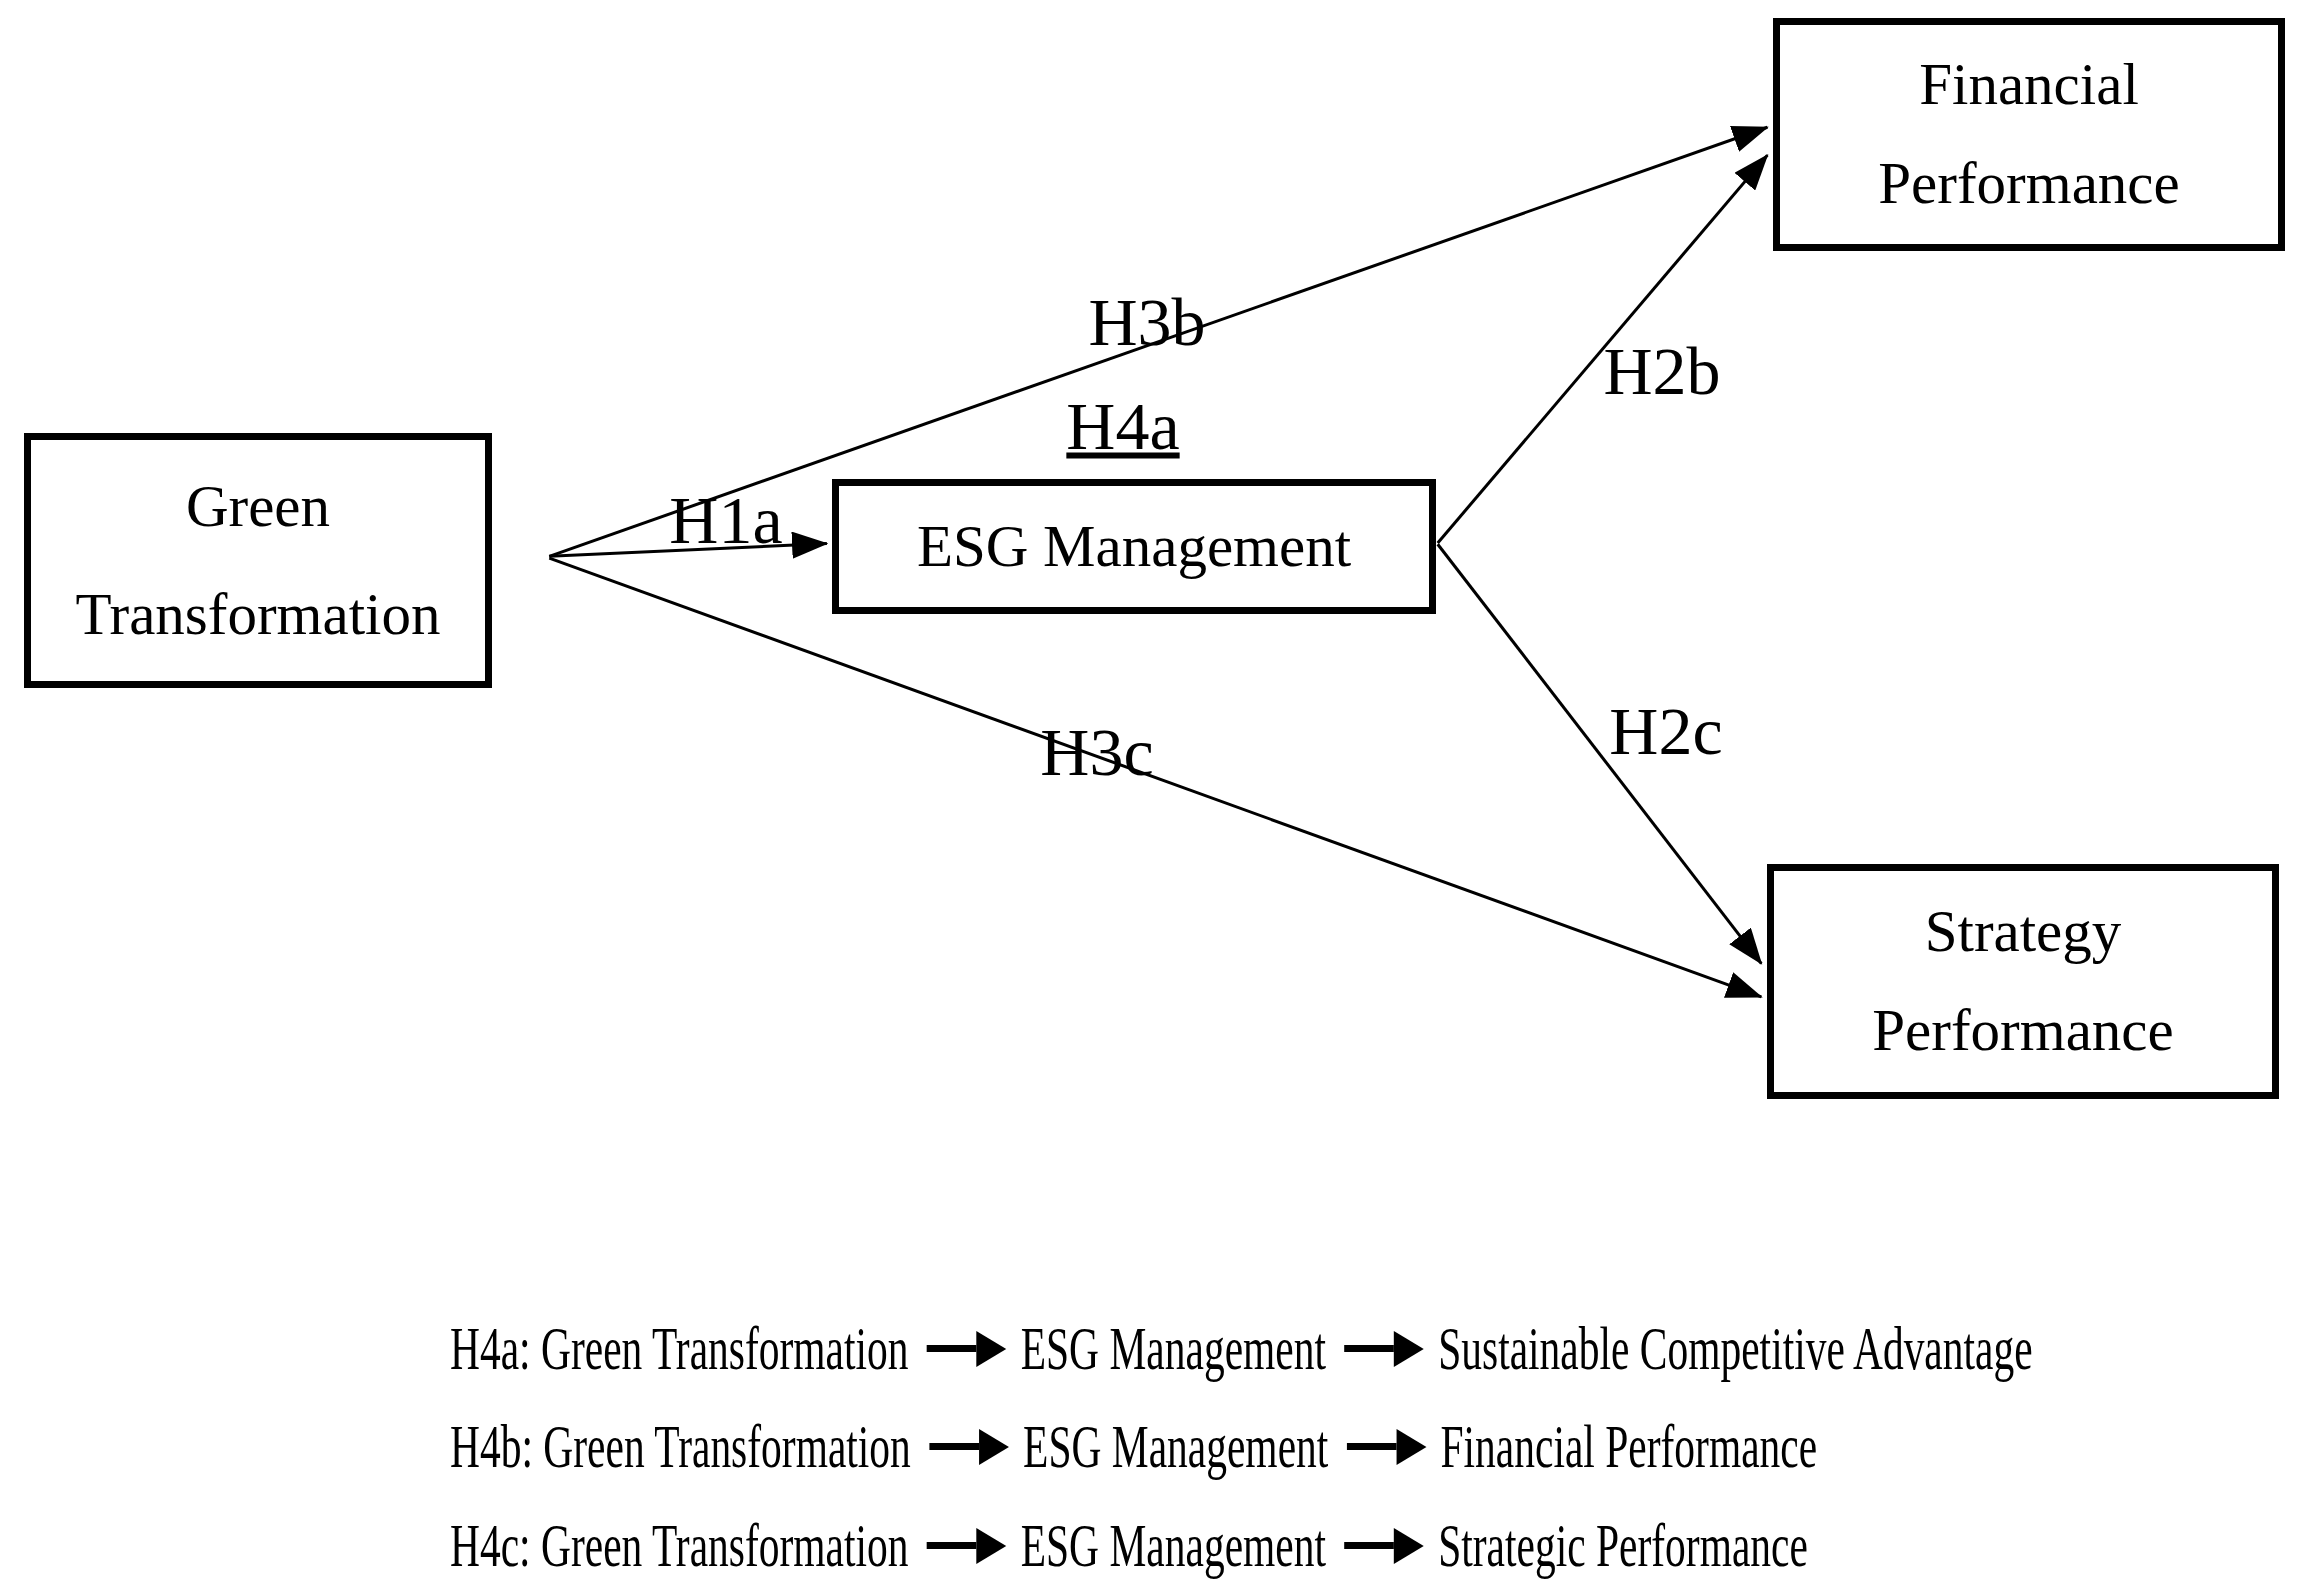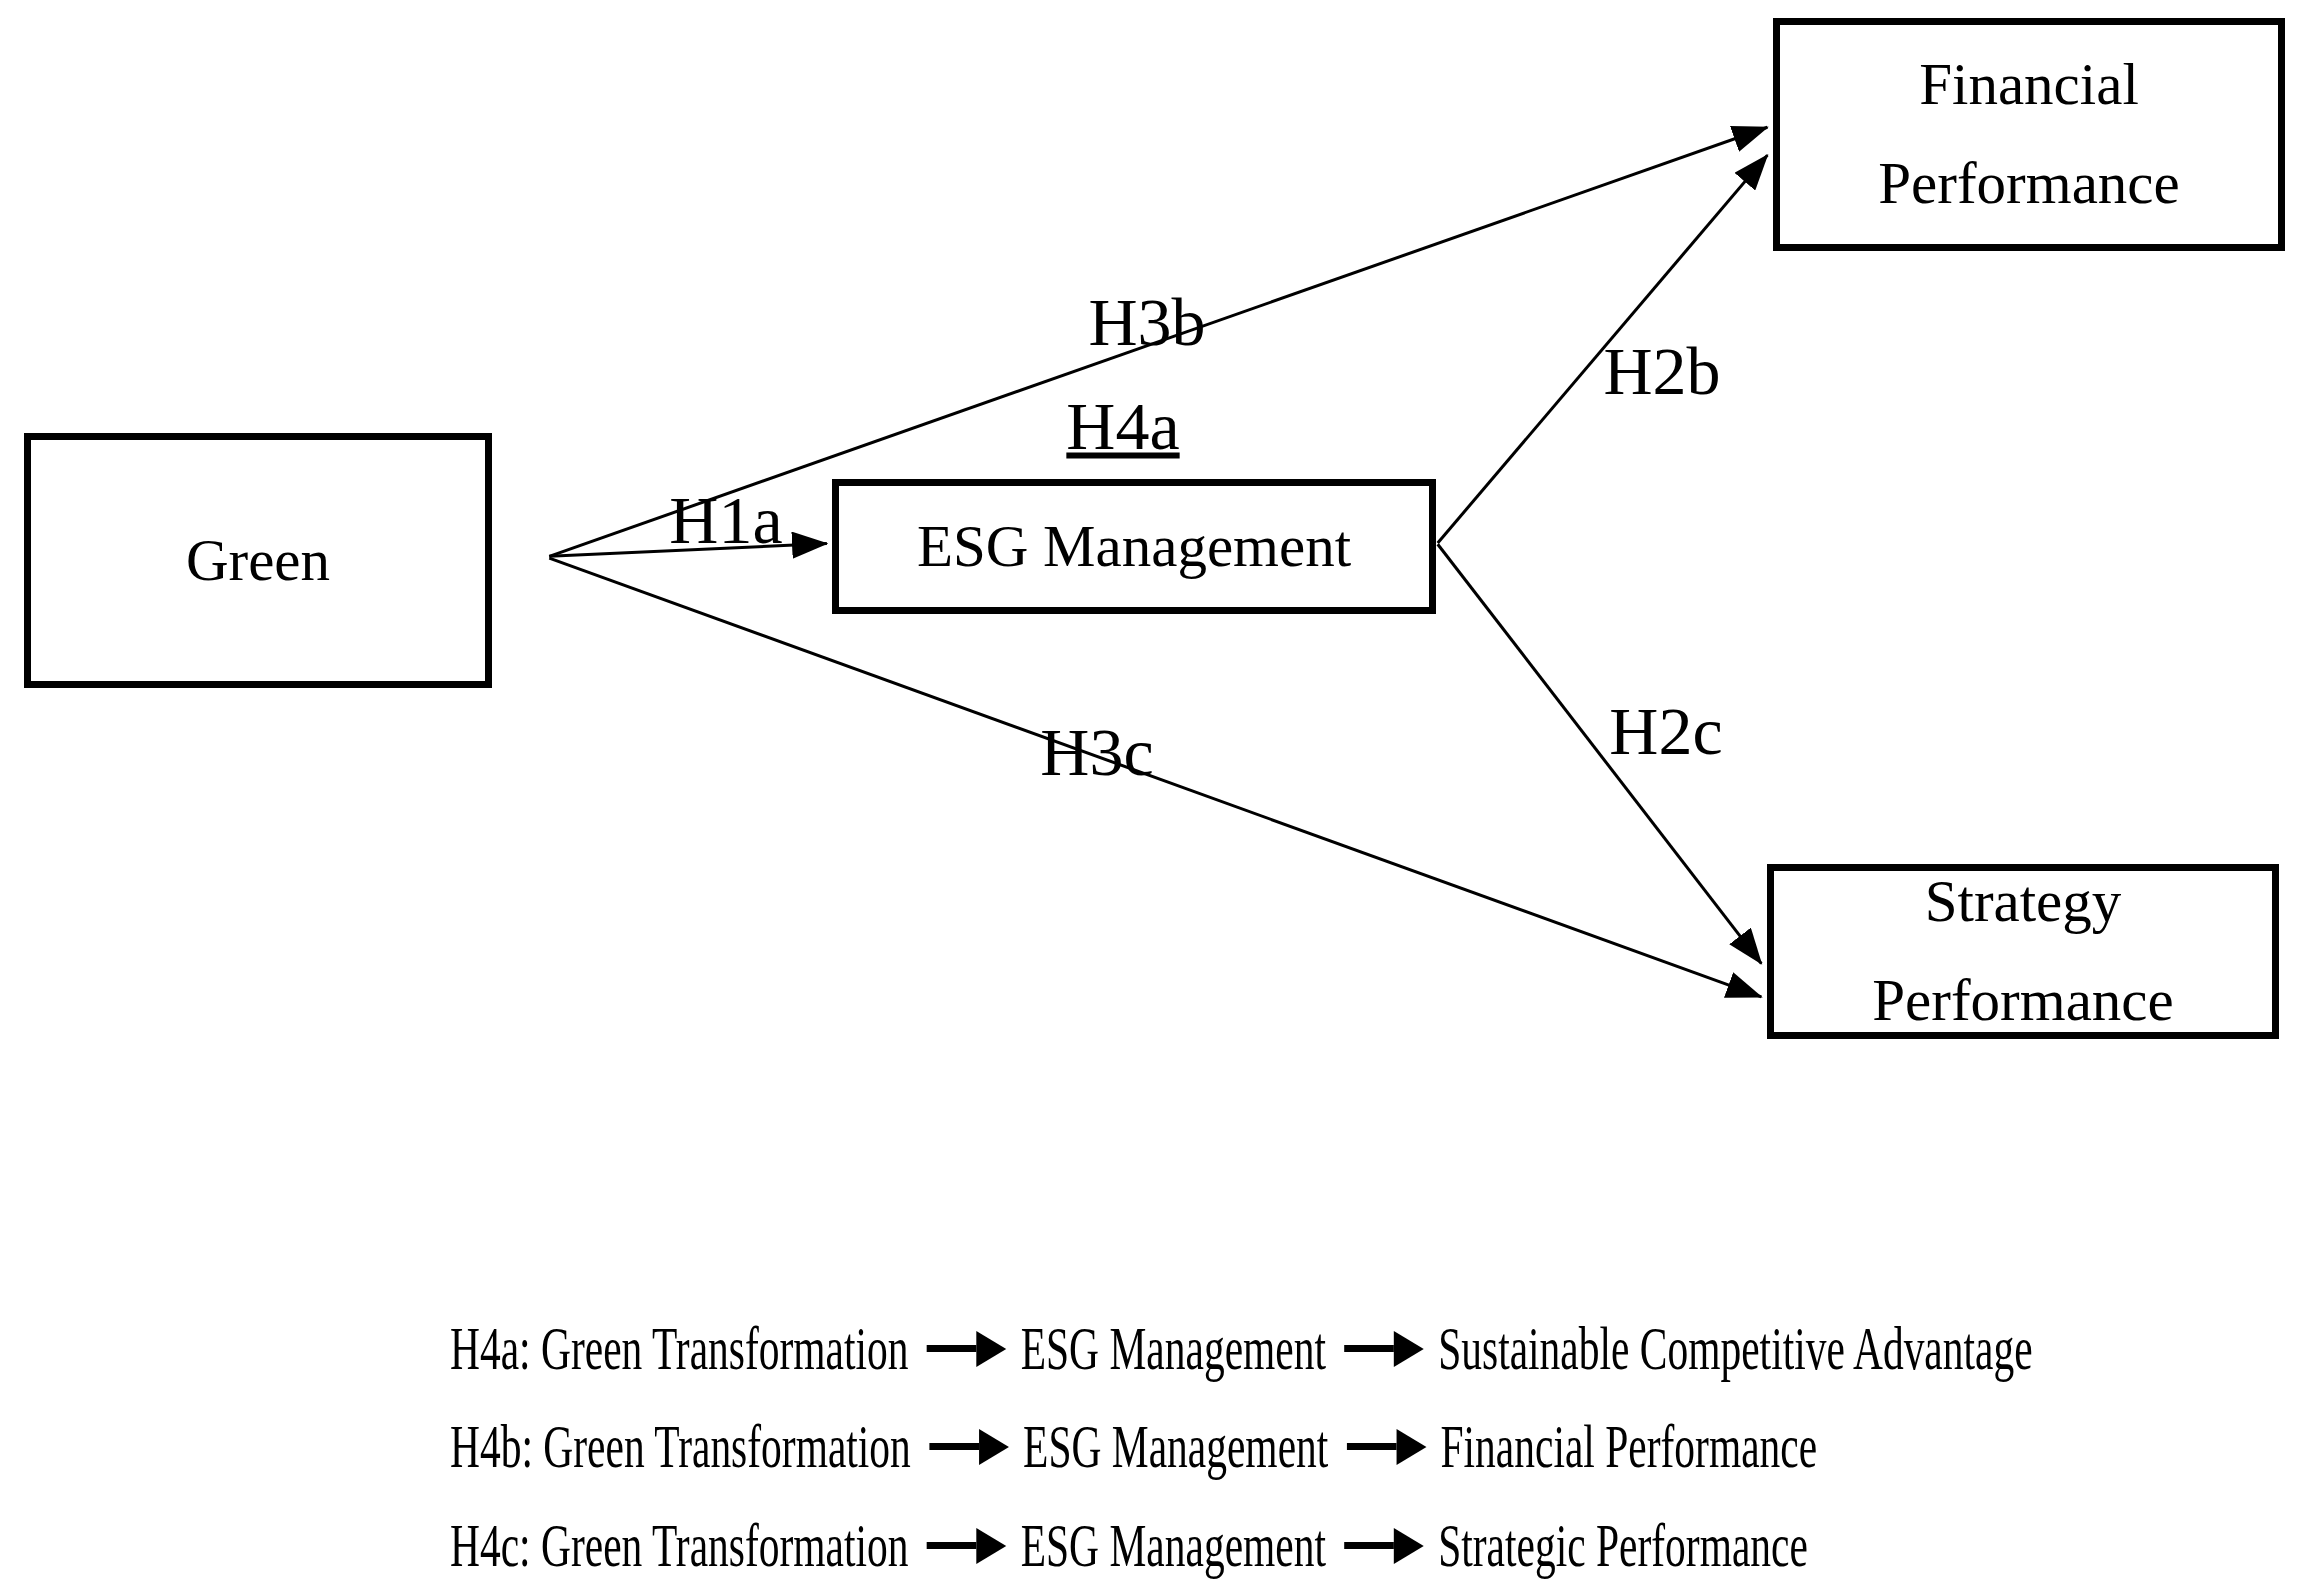--- a/index.html
+++ b/index.html
@@ -32,21 +32,21 @@
     align-items: center;
     justify-content: center;
     text-align: center;
     font-size: 59px;
     line-height: 1.15;
   }
   .node-box .box-line { white-space: nowrap; }
   #green-box    { left: 24px;   top: 433px;  width: 468px; height: 255px; gap: 40px; }
   #esg-box      { left: 832px; top: 479px;  width: 604px; height: 135px; }
   #financial-box{ left: 1773px; top: 18px;   width: 512px; height: 233px; gap: 31.5px; }
-  #strategy-box { left: 1767px; top: 864px; width: 512px; height: 175px; gap: 31.5px; }
+  #strategy-box { left: 1767px; top: 864px; width: 512px; height: 235px; gap: 31.5px; }
 
   .path-label {
     position: absolute;
     transform: translate(-50%, -50%);
     font-size: 68px;
     white-space: nowrap;
   }
   #label-h1a { left: 726px; top: 520px;  }
   #label-h3b { left: 1147px; top: 315px; margin-top: 7px;  }
   #label-h4a { left: 1123px; top: 426px; text-decoration: underline;  }
@@ -99,20 +99,21 @@
     </defs>
     <line x1="906" y1="918" x2="2916" y2="210" stroke="#000000" stroke-width="5" marker-end="url(#arrowhead)"></line>
     <line x1="906" y1="918" x2="1364" y2="897" stroke="#000000" stroke-width="5" marker-end="url(#arrowhead)"></line>
     <line x1="906" y1="921" x2="2906" y2="1645" stroke="#000000" stroke-width="5" marker-end="url(#arrowhead)"></line>
     <line x1="2372" y1="896" x2="2916" y2="256" stroke="#000000" stroke-width="5" marker-end="url(#arrowhead)"></line>
     <line x1="2372" y1="898" x2="2906" y2="1590" stroke="#000000" stroke-width="5" marker-end="url(#arrowhead)"></line>
   </svg>
 
   <div class="node-box" id="green-box">
     <span class="box-line">Green</span>
+    <span class="box-line">Transformation</span>
   </div>
 
   <div class="node-box" id="esg-box">
     <span class="box-line">ESG Management</span>
   </div>
 
   <div class="node-box" id="financial-box">
     <span class="box-line">Financial</span>
     <span class="box-line">Performance</span>
   </div>

